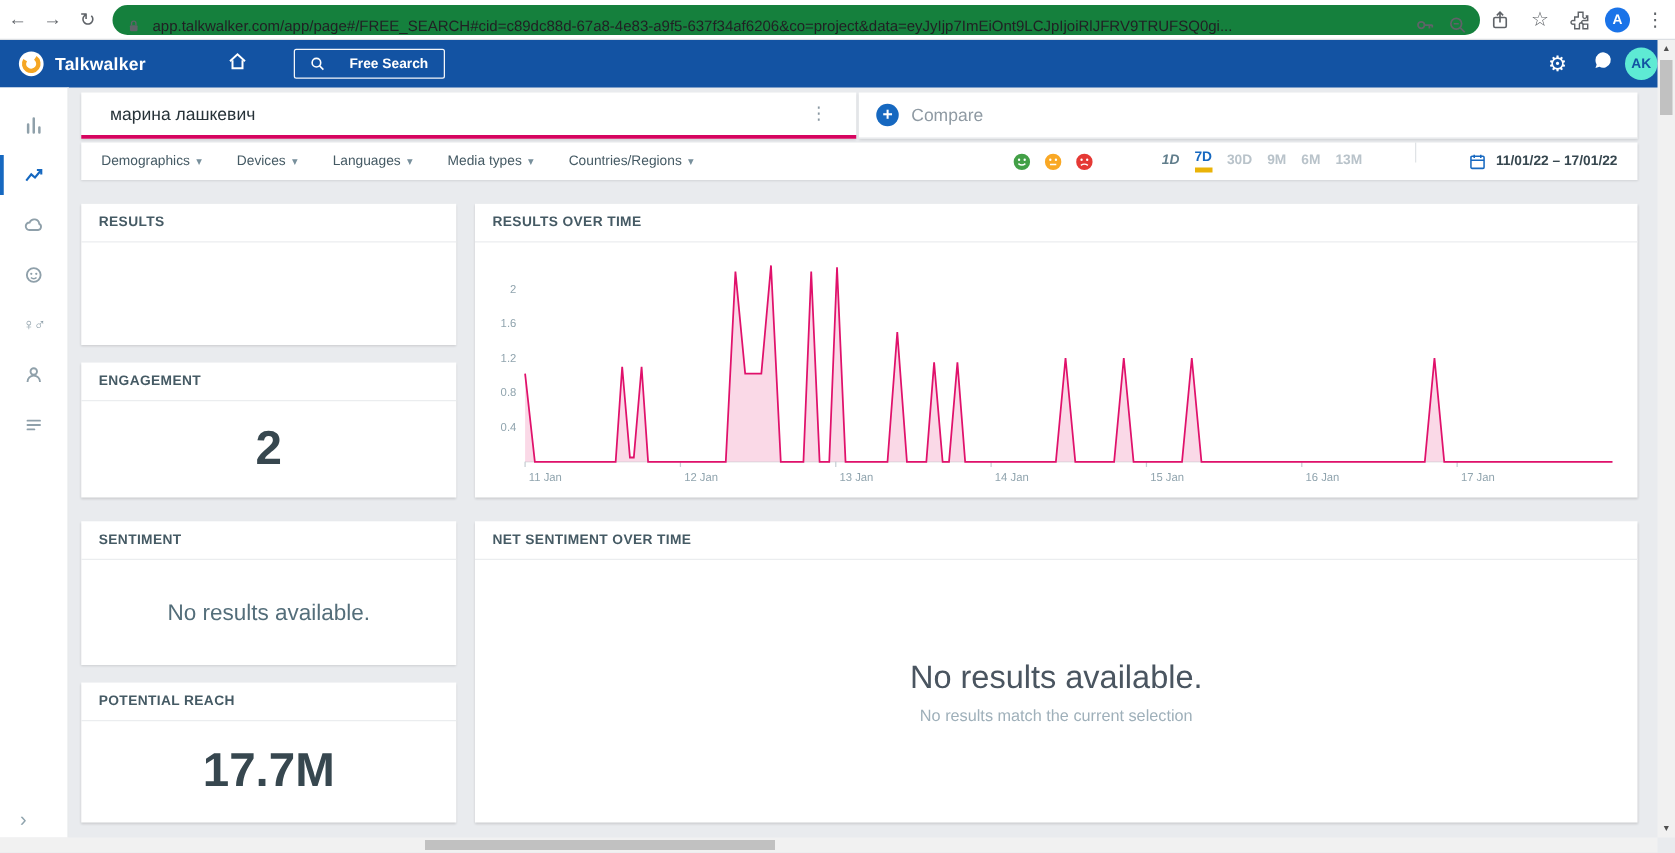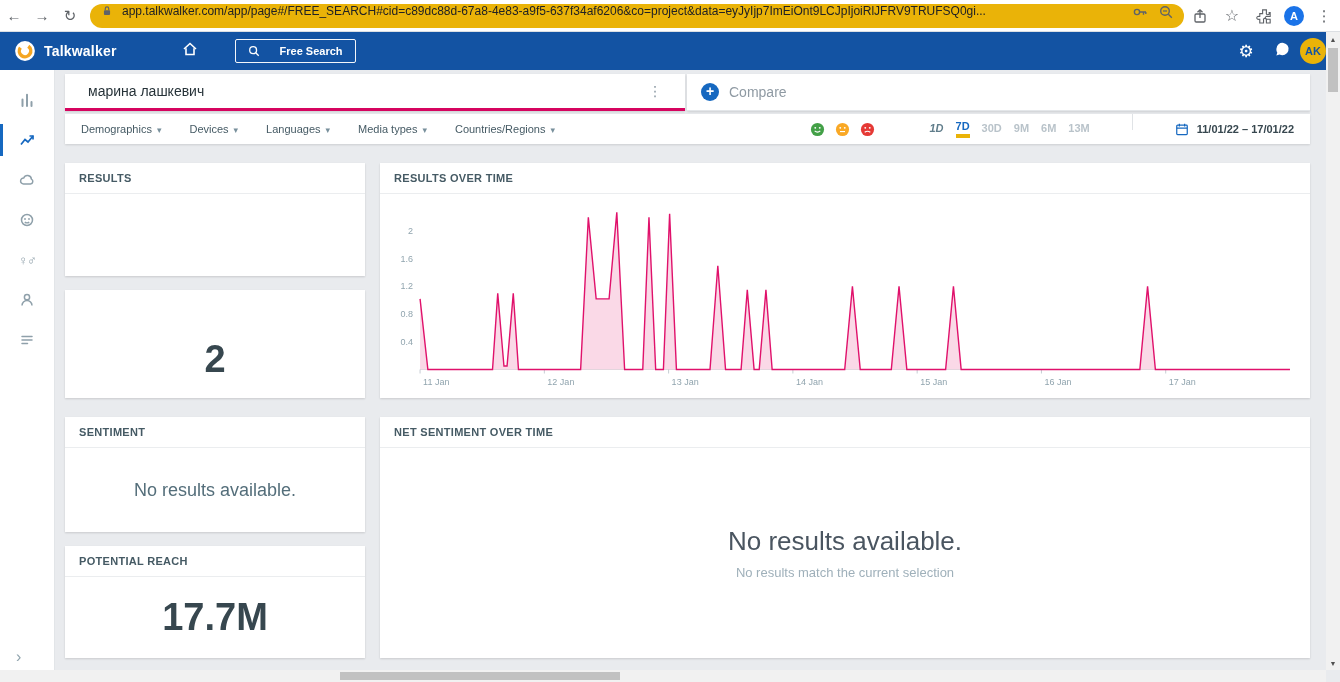--- a/index.html
+++ b/index.html
@@ -3,35 +3,35 @@
 <meta charset="utf-8">
 <style>
   html,body{margin:0;padding:0;}
   body{width:1340px;height:682px;position:relative;overflow:hidden;background:#e9ebee;font-family:"Liberation Sans",sans-serif;}
   
   #chrome{position:absolute;left:0;top:0;width:1340px;height:32px;background:#fff;border-bottom:1px solid #dcdfe3;display:flex;align-items:center;box-sizing:border-box;}
   .nav-ico{width:28px;text-align:center;font-size:15px;color:#5f6368;cursor:pointer;flex:0 0 auto;}
   .i-back::before{content:"←";}
   .i-fwd::before{content:"→";}
   .i-reload::before{content:"↻";}
-  #addr{height:24px;background:#eab308;border-radius:13px;display:flex;align-items:flex-start;padding:0 10px;margin-left:6px;flex:1;min-width:0;}
+  #addr{height:24px;background:#15803d;border-radius:13px;display:flex;align-items:flex-end;padding:0 10px;margin-left:6px;flex:1;min-width:0;}
   #addr .url{font-size:12px;color:#202124;white-space:nowrap;overflow:hidden;text-overflow:clip;flex:1;margin-left:8px;}
   .chrome-ico{width:32px;display:flex;align-items:center;justify-content:center;flex:0 0 auto;cursor:pointer;}
   .i-star::before{content:"☆";font-size:16px;color:#5f6368;}
   .i-dots::before{content:"⋮";font-size:15px;color:#5f6368;}
   #chrome-avatar{width:20px;height:20px;border-radius:50%;background:#1a73e8;color:#fff;font-size:11px;font-weight:bold;display:flex;align-items:center;justify-content:center;flex:0 0 auto;margin:0 4px;}
   
   #appbar{position:absolute;left:0;top:32px;width:1340px;height:38px;background:#1353a3;display:flex;align-items:center;box-sizing:border-box;padding:0 14px;}
   #brand{color:#fff;font-size:14px;font-weight:bold;margin-left:8px;letter-spacing:.2px;}
   #home{margin-left:64px;cursor:pointer;}
   #fsbtn{margin-left:36px;border:1px solid rgba(255,255,255,.95);border-radius:2px;height:22px;display:flex;align-items:center;gap:20px;padding:0 12px;color:#fff;font-size:11px;font-weight:bold;cursor:pointer;}
   .spacer{flex:1;}
   .hico{width:36px;text-align:center;color:#fff;cursor:pointer;}
   .i-gear::before{content:"⚙";font-size:17px;}
-  #hav{width:26px;height:26px;border-radius:50%;background:#eab308;color:#1353a3;font-size:11px;font-weight:bold;display:flex;align-items:center;justify-content:center;margin-left:0;cursor:pointer;}
+  #hav{width:26px;height:26px;border-radius:50%;background:#5eead4;color:#1353a3;font-size:11px;font-weight:bold;display:flex;align-items:center;justify-content:center;margin-left:0;cursor:pointer;}
   
   #sidebar{position:absolute;left:0;top:70px;width:55px;height:600px;background:#fff;border-right:1px solid #e2e5e8;box-sizing:border-box;padding-top:10px;}
   .sb-item{position:relative;height:40px;display:flex;align-items:center;justify-content:center;cursor:pointer;}
   .sb-item.active::before{content:"";position:absolute;left:0;top:4px;bottom:4px;width:3px;background:#1668c0;}
   .i-gender::before{content:"♀♂";font-size:13px;color:#8fa0aa;letter-spacing:-1px;}
   #sb-chevron{position:absolute;bottom:4px;left:16px;color:#90a4ae;font-size:16px;cursor:pointer;}
   .i-chev::before{content:"›";}
   
   #qcard{position:absolute;left:65px;top:74px;width:620px;height:37px;background:#fff;border-bottom:3px solid #d6045f;box-sizing:border-box;box-shadow:0 1px 2px rgba(0,0,0,.12);display:flex;align-items:center;padding:0 23px;}
   #qcard .q{font-size:14px;color:#263238;flex:1;}
@@ -241,20 +241,21 @@
       </svg>
     <span>11/01/22 – 17/01/22</span>
   </div>
 </div>
 
 <div class="card" style="left:65px;top:163px;width:300px;height:113px;">
   <div class="ct">RESULTS</div>
 </div>
 
 <div class="card" style="left:65px;top:290px;width:300px;height:108px;">
+  <div class="ct">ENGAGEMENT</div>
   <div class="cbody">
       <span class="big">2</span>
     </div>
 </div>
 
 <div class="card" style="left:380px;top:163px;width:930px;height:235px;">
   <div class="ct">RESULTS OVER TIME</div>
   <svg id="rot-svg" viewBox="0 0 906 198" preserveAspectRatio="none">
       <text x="23" y="147.8695652173913" text-anchor="end" class="tick">0.4</text>
       <text x="23" y="120.7391304347826" text-anchor="end" class="tick">0.8</text>

